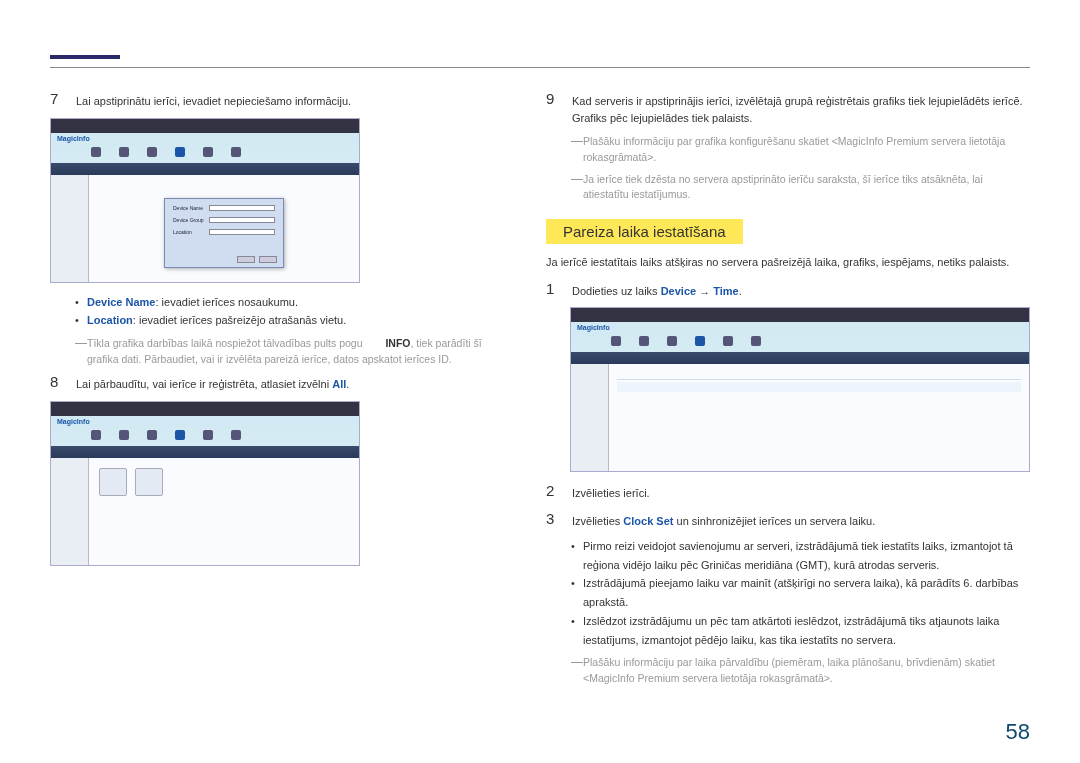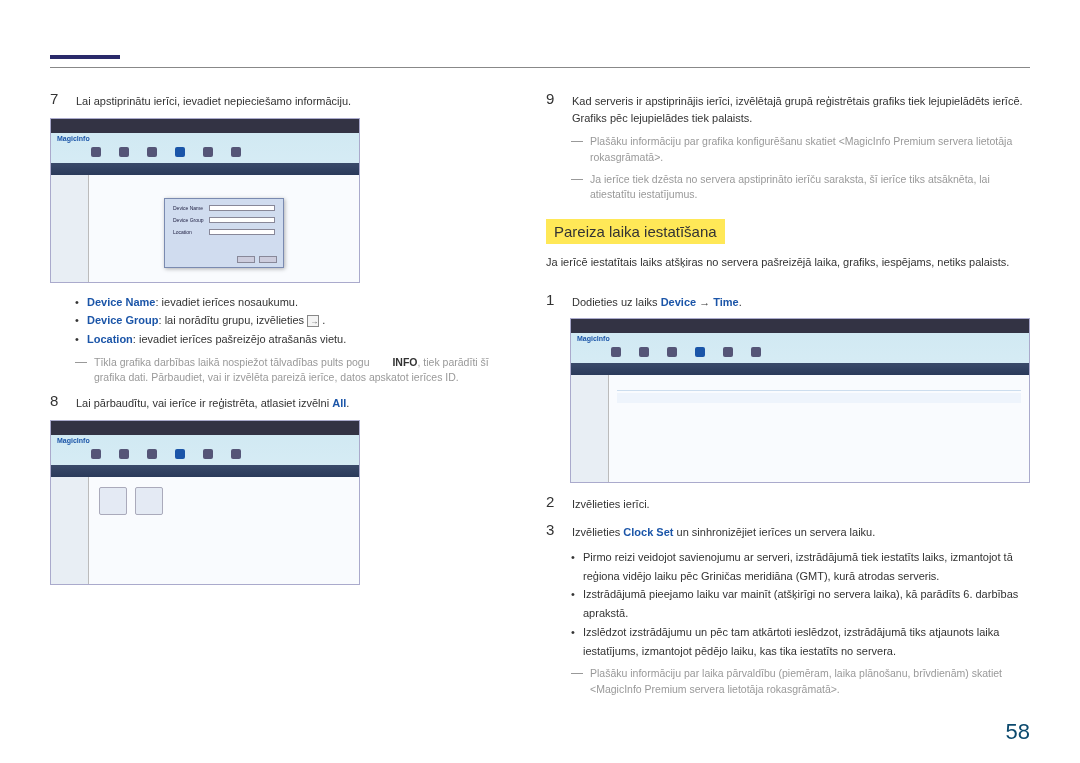--- a/index.html
+++ b/index.html
@@ -123,31 +123,31 @@
   .arrow-icon {
     display: inline-block; width: 12px; height: 12px;
     border: 1px solid #888; vertical-align: middle;
     position: relative; background: #f4f4f4;
   }
   .arrow-icon:after {
     content: "→"; font-size: 8px; position: absolute;
     top: -1px; left: 2px; color: #555;
   }
   .dash-note {
-    display: flex; align-items: flex-start; gap: 7px;
+    display: flex; align-items: flex-start; gap: 0;
     margin: 6px 0 6px 25px; color: #999; font-size: 10.5px;
     line-height: 1.5;
   }
   .dash-note .dash { flex-shrink: 0; width: 12px; height: 1px; background: #999; margin-top: 7px; }
   .subhead {
     background: #ffe857;
     font-size: 15px;
     font-weight: normal;
     color: #333;
-    padding: 4px 8px;
+    padding: 4px 17px;
     display: inline-block;
     margin: 10px 0 10px 0;
   }
   .page-num {
     position: absolute;
     bottom: 18px;
     right: 50px;
     font-size: 22px;
     color: #0c4a6e;
   }
@@ -200,24 +200,20 @@
           </div>
         </div>
       </div>
     </div>
 
     <ul class="bulleted">
       <li>
         <span class="bold-blue">Device Name</span><span>: ievadiet ierīces nosaukumu.</span>
       </li>
       <li>
-        <span class="bold-blue">Device Group</span><span>: lai norādītu grupu, izvēlieties </span>
-        <span class="arrow-icon"></span><span> .</span>
-      </li>
-      <li>
         <span class="bold-blue">Location</span><span>: ievadiet ierīces pašreizējo atrašanās vietu.</span>
       </li>
     </ul>
 
     <div class="dash-note">
       <div class="dash"></div>
       <div>
         <span>Tīkla grafika darbības laikā nospiežot tālvadības pults pogu </span><span class="bold-dk">INFO</span><span>, tiek parādīti šī grafika dati. Pārbaudiet, vai ir izvēlēta pareizā ierīce, datos apskatot ierīces ID.</span>
       </div>
     </div>
@@ -263,21 +259,21 @@
       <div class="dash"></div>
       <div>Plašāku informāciju par grafika konfigurēšanu skatiet &lt;MagicInfo Premium servera lietotāja rokasgrāmatā&gt;.</div>
     </div>
     <div class="dash-note">
       <div class="dash"></div>
       <div>Ja ierīce tiek dzēsta no servera apstiprināto ierīču saraksta, šī ierīce tiks atsāknēta, lai atiestatītu iestatījumus.</div>
     </div>
 
     <div class="subhead">Pareiza laika iestatīšana</div>
 
-    <div style="line-height:1.6; margin-bottom:19px;">Ja ierīcē iestatītais laiks atšķiras no servera pašreizējā laika, grafiks, iespējams, netiks palaists.</div>
+    <div style="line-height:1.6; margin-bottom:8px;">Ja ierīcē iestatītais laiks atšķiras no servera pašreizējā laika, grafiks, iespējams, netiks palaists.</div>
 
     <div class="numrow">
       <div class="num">1</div>
       <div class="txt">
         <span>Dodieties uz laiks </span><span class="bold-blue">Device</span><span> → </span><span class="bold-blue">Time</span><span>.</span>
       </div>
     </div>
 
     <div class="screenshot wide">
       <div class="ss-top"></div>

